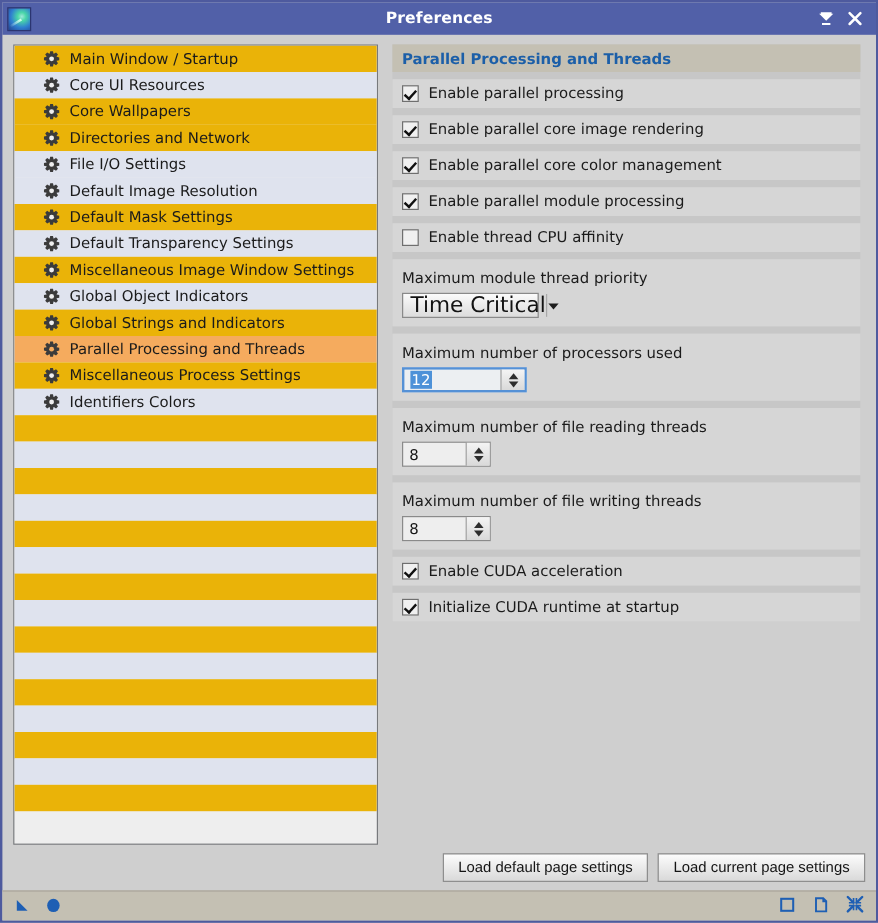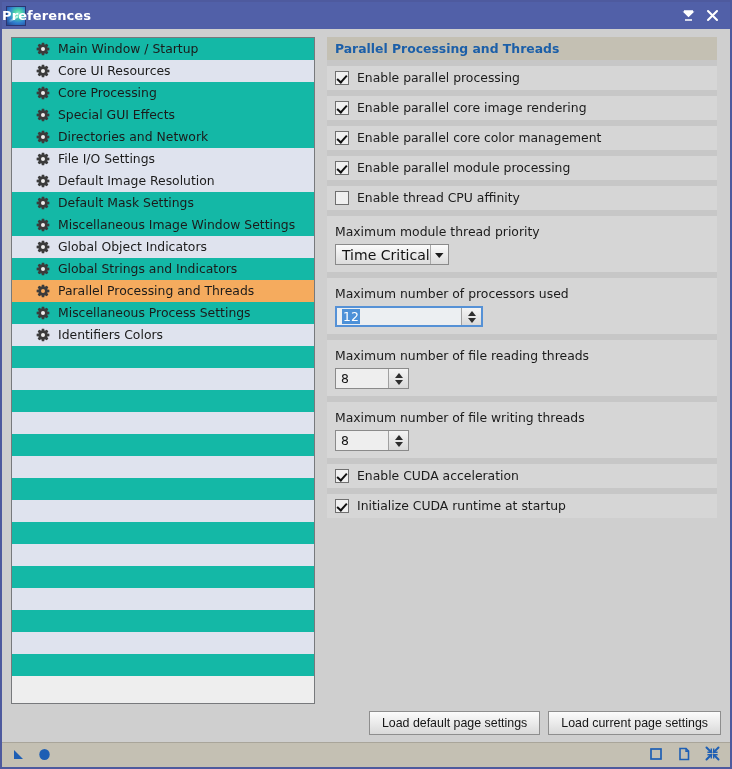--- a/index.html
+++ b/index.html
@@ -48,21 +48,21 @@
     position: absolute;
     left: 2px; bottom: 2px;
     width: 11px; height: 2px;
     background: linear-gradient(90deg, rgba(255,255,255,0) 0%, #d8fff1 100%);
     transform: rotate(-32deg);
     transform-origin: left bottom;
   }
   #title-text {
     position: absolute;
     left: 0; right: 0;
-    text-align: left;
+    text-align: center;
     color: #ffffff;
     font-size: 13px;
     font-weight: bold;
     letter-spacing: .1px;
     pointer-events: none;
   }
   .win-btns {
     margin-left: auto;
     display: flex;
     align-items: center;
@@ -115,21 +115,21 @@
     height: 22px;
     display: flex;
     align-items: center;
     padding-left: 24px;
     font-size: 12.4px;
     color: #1b1b1b;
     box-sizing: border-box;
     white-space: nowrap;
   }
   .page-row.alt { background: #dfe3ee; }
-  .page-row.even { background: #14b8a6; }
+  .page-row.even { background: #eab308; }
   .page-row.selected { background: #f5ab5e; }
   .gear {
     width: 14px; height: 14px;
     margin-right: 8px;
     flex: 0 0 14px;
     display: block;
   }
   .page-label { line-height: 1; }
 
   
@@ -196,21 +196,21 @@
   
   .combo {
     margin-top: 4px;
     height: 21px;
     width: 114px;
     box-sizing: border-box;
     border: 1px solid #8a8a8a;
     background: linear-gradient(#fbfbfb, #dcdcdc);
     display: flex;
     align-items: center;
-    font-size: 14px;
+    font-size: 18px;
     color: #131313;
   }
   .combo-text {
     padding-left: 6px;
     flex: 1;
     white-space: nowrap;
   }
   .combo-arrow {
     width: 22px;
     height: 100%;
@@ -227,21 +227,21 @@
     width: 74px;
     box-sizing: border-box;
     border: 1px solid #8a8a8a;
     background: #eeeeee;
     display: flex;
     align-items: stretch;
     font-size: 12.4px;
     color: #131313;
   }
   .spin.focused {
-    width: 148px;
+    width: 104px;
     border: 2px solid #5591d6;
     background: #eceff2;
   }
   .spin-val {
     flex: 1;
     display: flex;
     align-items: center;
     padding-left: 5px;
     white-space: nowrap;
   }
@@ -357,28 +357,21 @@
                 <path d="M6.16 3.14L6.67 0.72L9.33 0.72L9.84 3.14L10.14 3.26L12.21 1.91L14.09 3.79L12.74 5.86L12.86 6.16L15.28 6.67L15.28 9.33L12.86 9.84L12.74 10.14L14.09 12.21L12.21 14.09L10.14 12.74L9.84 12.86L9.33 15.28L6.67 15.28L6.16 12.86L5.86 12.74L3.79 14.09L1.91 12.21L3.26 10.14L3.14 9.84L0.72 9.33L0.72 6.67L3.14 6.16L3.26 5.86L1.91 3.79L3.79 1.91L5.86 3.26Z" fill="#3b3b3b"></path>
                 <circle cx="8" cy="8" r="2.3" fill="#eeeeee"></circle>
               </svg>
               <span class="page-label">Core UI Resources</span>
             </div>
             <div class="page-row even">
               <svg class="gear" viewBox="0 0 16 16">
                 <path d="M6.16 3.14L6.67 0.72L9.33 0.72L9.84 3.14L10.14 3.26L12.21 1.91L14.09 3.79L12.74 5.86L12.86 6.16L15.28 6.67L15.28 9.33L12.86 9.84L12.74 10.14L14.09 12.21L12.21 14.09L10.14 12.74L9.84 12.86L9.33 15.28L6.67 15.28L6.16 12.86L5.86 12.74L3.79 14.09L1.91 12.21L3.26 10.14L3.14 9.84L0.72 9.33L0.72 6.67L3.14 6.16L3.26 5.86L1.91 3.79L3.79 1.91L5.86 3.26Z" fill="#3b3b3b"></path>
                 <circle cx="8" cy="8" r="2.3" fill="#eeeeee"></circle>
               </svg>
-              <span class="page-label">Core Processing</span>
-            </div>
-            <div class="page-row even">
-              <svg class="gear" viewBox="0 0 16 16">
-                <path d="M6.16 3.14L6.67 0.72L9.33 0.72L9.84 3.14L10.14 3.26L12.21 1.91L14.09 3.79L12.74 5.86L12.86 6.16L15.28 6.67L15.28 9.33L12.86 9.84L12.74 10.14L14.09 12.21L12.21 14.09L10.14 12.74L9.84 12.86L9.33 15.28L6.67 15.28L6.16 12.86L5.86 12.74L3.79 14.09L1.91 12.21L3.26 10.14L3.14 9.84L0.72 9.33L0.72 6.67L3.14 6.16L3.26 5.86L1.91 3.79L3.79 1.91L5.86 3.26Z" fill="#3b3b3b"></path>
-                <circle cx="8" cy="8" r="2.3" fill="#eeeeee"></circle>
-              </svg>
-              <span class="page-label">Special GUI Effects</span>
+              <span class="page-label">Core Wallpapers</span>
             </div>
             <div class="page-row even">
               <svg class="gear" viewBox="0 0 16 16">
                 <path d="M6.16 3.14L6.67 0.72L9.33 0.72L9.84 3.14L10.14 3.26L12.21 1.91L14.09 3.79L12.74 5.86L12.86 6.16L15.28 6.67L15.28 9.33L12.86 9.84L12.74 10.14L14.09 12.21L12.21 14.09L10.14 12.74L9.84 12.86L9.33 15.28L6.67 15.28L6.16 12.86L5.86 12.74L3.79 14.09L1.91 12.21L3.26 10.14L3.14 9.84L0.72 9.33L0.72 6.67L3.14 6.16L3.26 5.86L1.91 3.79L3.79 1.91L5.86 3.26Z" fill="#3b3b3b"></path>
                 <circle cx="8" cy="8" r="2.3" fill="#eeeeee"></circle>
               </svg>
               <span class="page-label">Directories and Network</span>
             </div>
             <div class="page-row alt">
               <svg class="gear" viewBox="0 0 16 16">
@@ -393,20 +386,27 @@
                 <circle cx="8" cy="8" r="2.3" fill="#eeeeee"></circle>
               </svg>
               <span class="page-label">Default Image Resolution</span>
             </div>
             <div class="page-row even">
               <svg class="gear" viewBox="0 0 16 16">
                 <path d="M6.16 3.14L6.67 0.72L9.33 0.72L9.84 3.14L10.14 3.26L12.21 1.91L14.09 3.79L12.74 5.86L12.86 6.16L15.28 6.67L15.28 9.33L12.86 9.84L12.74 10.14L14.09 12.21L12.21 14.09L10.14 12.74L9.84 12.86L9.33 15.28L6.67 15.28L6.16 12.86L5.86 12.74L3.79 14.09L1.91 12.21L3.26 10.14L3.14 9.84L0.72 9.33L0.72 6.67L3.14 6.16L3.26 5.86L1.91 3.79L3.79 1.91L5.86 3.26Z" fill="#3b3b3b"></path>
                 <circle cx="8" cy="8" r="2.3" fill="#eeeeee"></circle>
               </svg>
               <span class="page-label">Default Mask Settings</span>
+            </div>
+            <div class="page-row alt">
+              <svg class="gear" viewBox="0 0 16 16">
+                <path d="M6.16 3.14L6.67 0.72L9.33 0.72L9.84 3.14L10.14 3.26L12.21 1.91L14.09 3.79L12.74 5.86L12.86 6.16L15.28 6.67L15.28 9.33L12.86 9.84L12.74 10.14L14.09 12.21L12.21 14.09L10.14 12.74L9.84 12.86L9.33 15.28L6.67 15.28L6.16 12.86L5.86 12.74L3.79 14.09L1.91 12.21L3.26 10.14L3.14 9.84L0.72 9.33L0.72 6.67L3.14 6.16L3.26 5.86L1.91 3.79L3.79 1.91L5.86 3.26Z" fill="#3b3b3b"></path>
+                <circle cx="8" cy="8" r="2.3" fill="#eeeeee"></circle>
+              </svg>
+              <span class="page-label">Default Transparency Settings</span>
             </div>
             <div class="page-row even">
               <svg class="gear" viewBox="0 0 16 16">
                 <path d="M6.16 3.14L6.67 0.72L9.33 0.72L9.84 3.14L10.14 3.26L12.21 1.91L14.09 3.79L12.74 5.86L12.86 6.16L15.28 6.67L15.28 9.33L12.86 9.84L12.74 10.14L14.09 12.21L12.21 14.09L10.14 12.74L9.84 12.86L9.33 15.28L6.67 15.28L6.16 12.86L5.86 12.74L3.79 14.09L1.91 12.21L3.26 10.14L3.14 9.84L0.72 9.33L0.72 6.67L3.14 6.16L3.26 5.86L1.91 3.79L3.79 1.91L5.86 3.26Z" fill="#3b3b3b"></path>
                 <circle cx="8" cy="8" r="2.3" fill="#eeeeee"></circle>
               </svg>
               <span class="page-label">Miscellaneous Image Window Settings</span>
             </div>
             <div class="page-row alt">
               <svg class="gear" viewBox="0 0 16 16">

